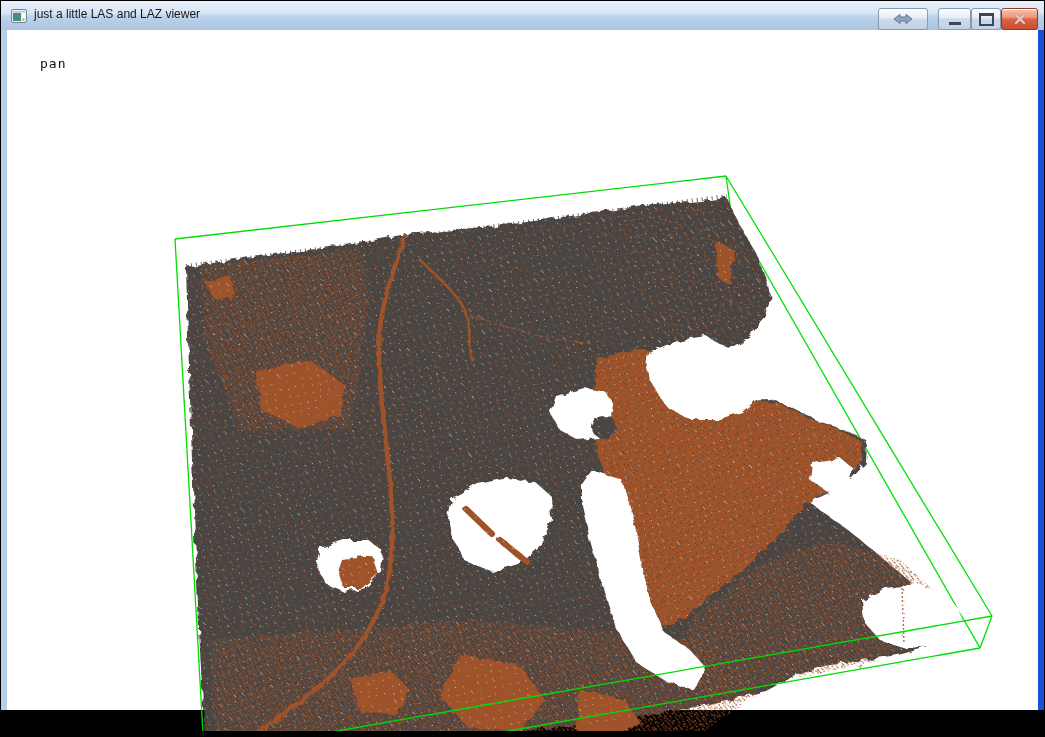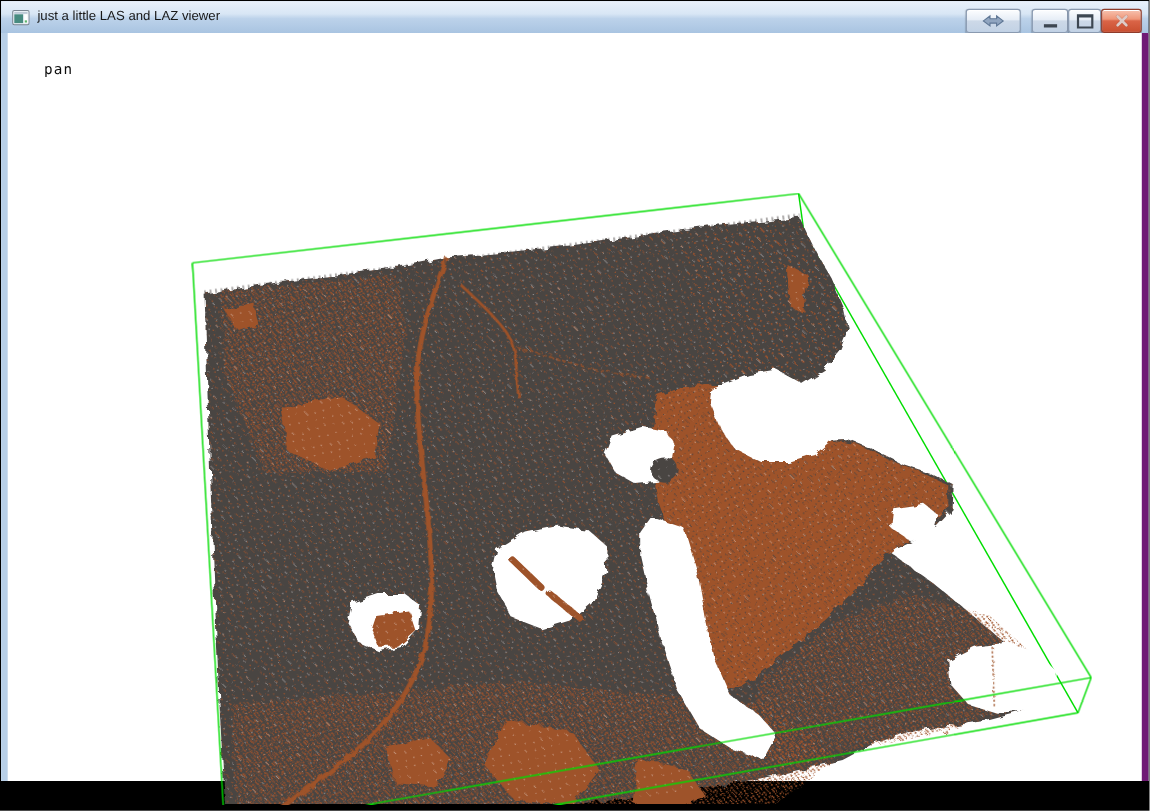--- a/index.html
+++ b/index.html
@@ -35,21 +35,21 @@
   .btn-close{
     right:6px;width:35px;
     background:linear-gradient(180deg,#f7c3b0 0%,#ef9678 42%,#da6447 50%,#c94f30 100%);
     border-color:#8f3b2a;
   }
   .glyph-min{width:12px;height:3px;background:#3d4752;margin-top:9px;}
   .glyph-max{width:11px;height:8px;border:2px solid #3d4752;border-top-width:3px;background:transparent;}
   
   .client{
     position:absolute;left:0;top:29px;right:0;bottom:0;
-    border-left:6px solid #b8cfe7;border-right:6px solid #701a75;
+    border-left:6px solid #b8cfe7;border-right:6px solid #1d4ed8;
     background:#ffffff;box-sizing:border-box;
   }
   .scene{position:absolute;left:0;top:0;}
   .mode-label{
     position:absolute;left:33px;top:26px;
     font-family:"DejaVu Sans Mono",monospace;font-size:13px;letter-spacing:1px;
     color:#0d0d0d;
   }
 </style>
 </head>

